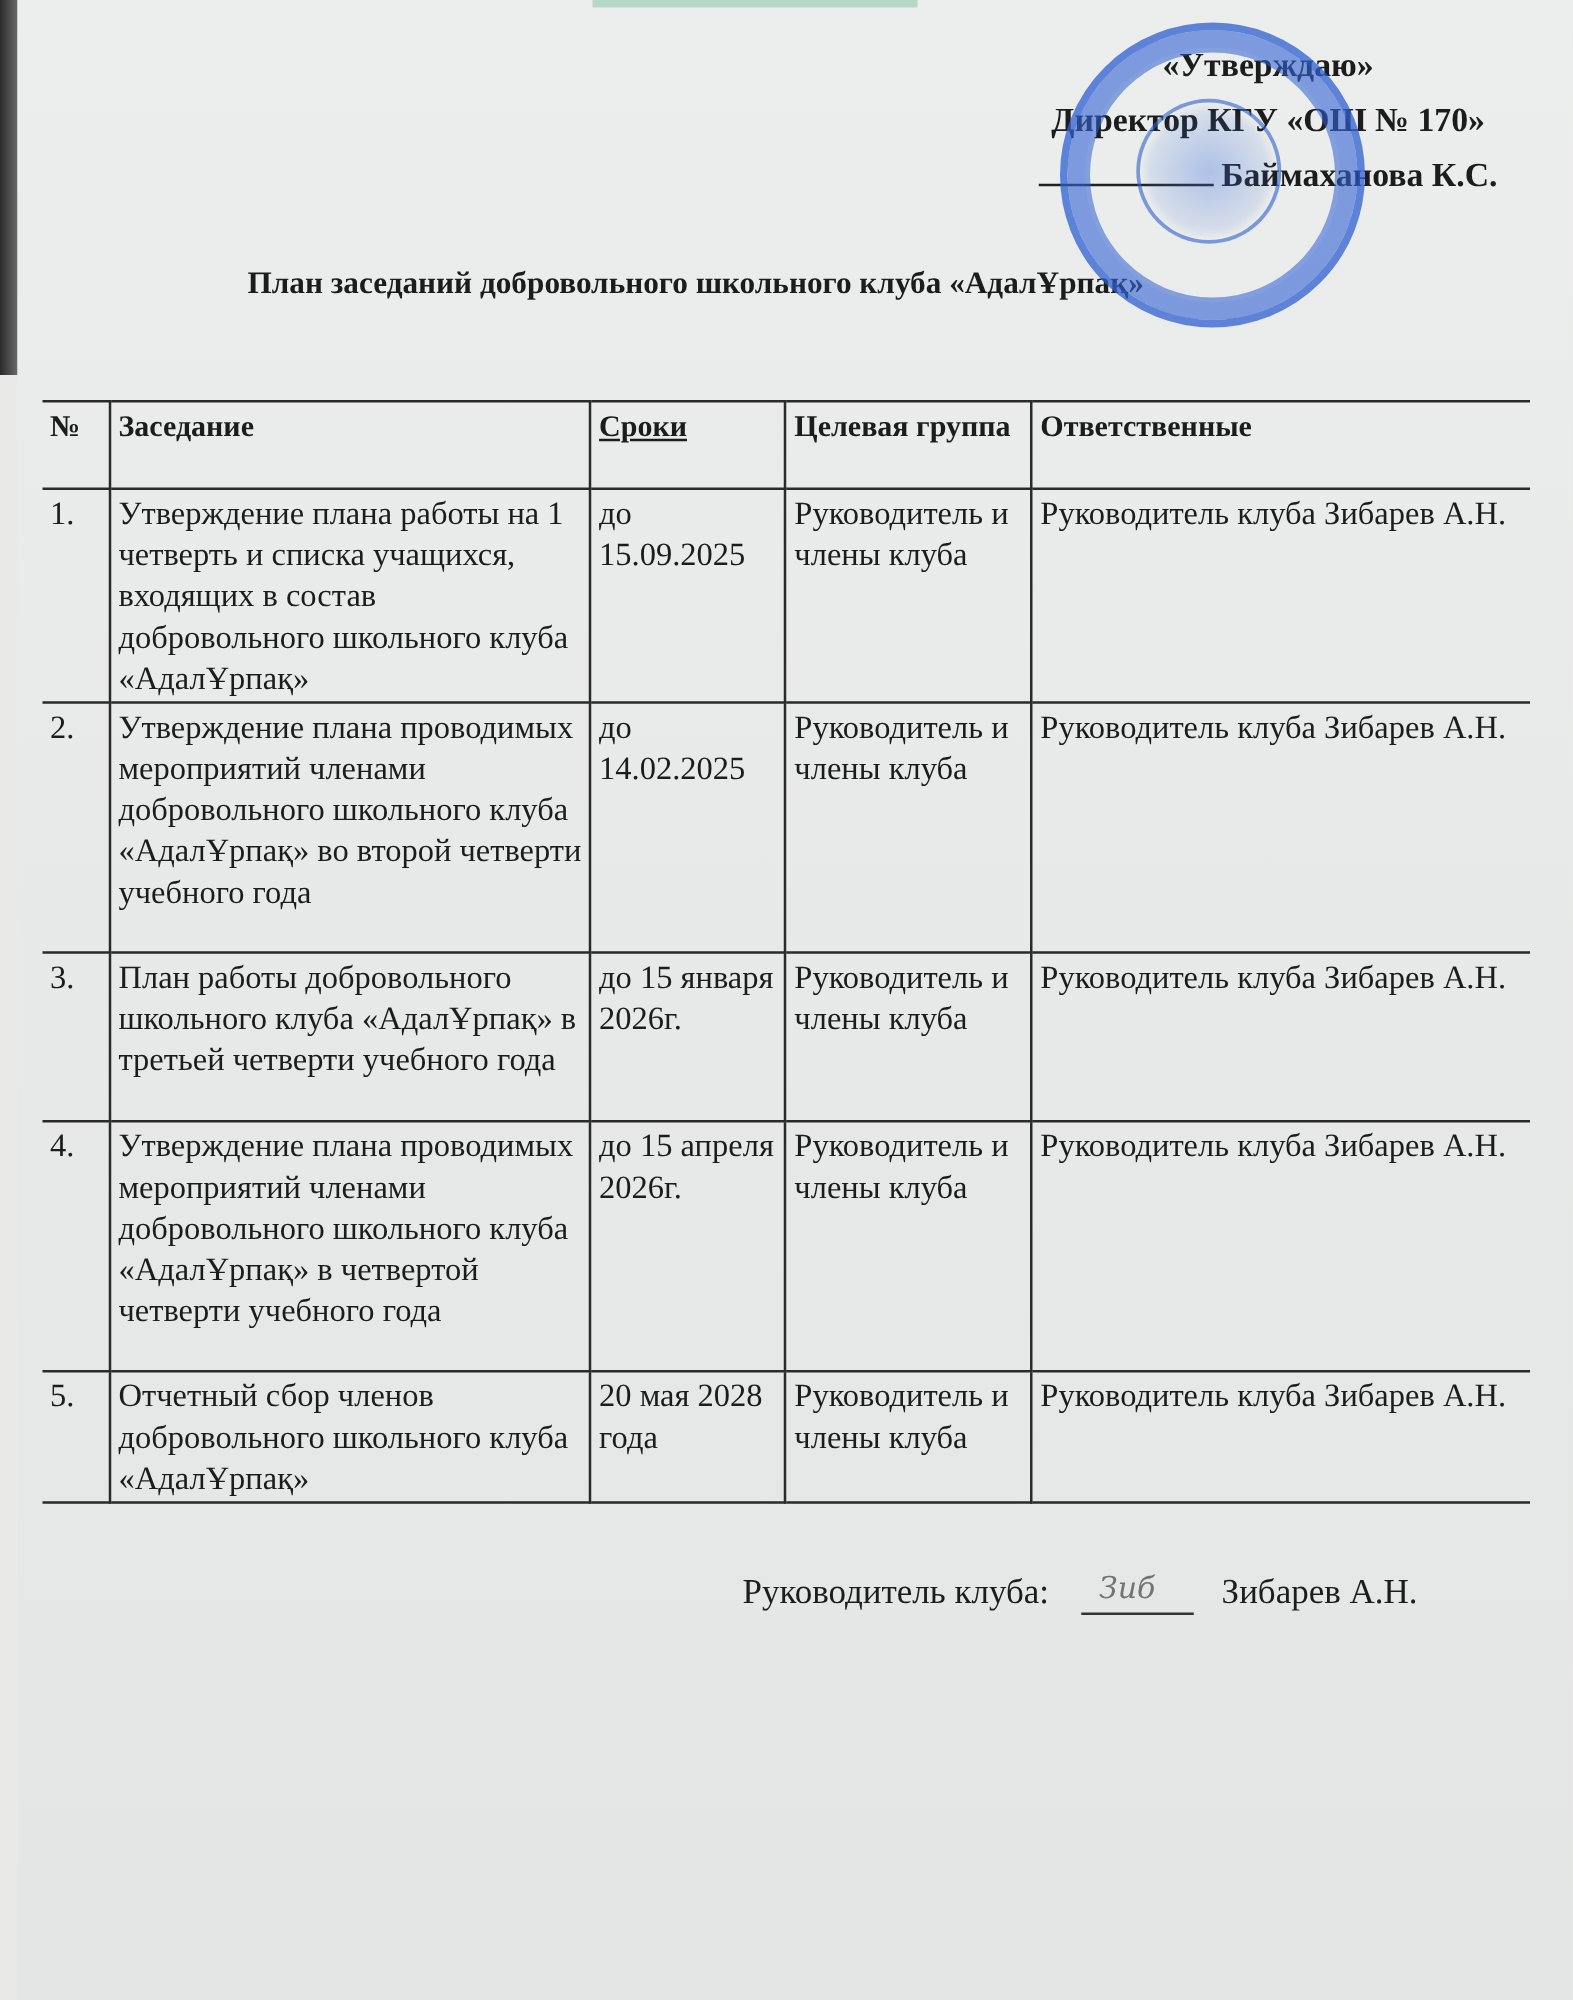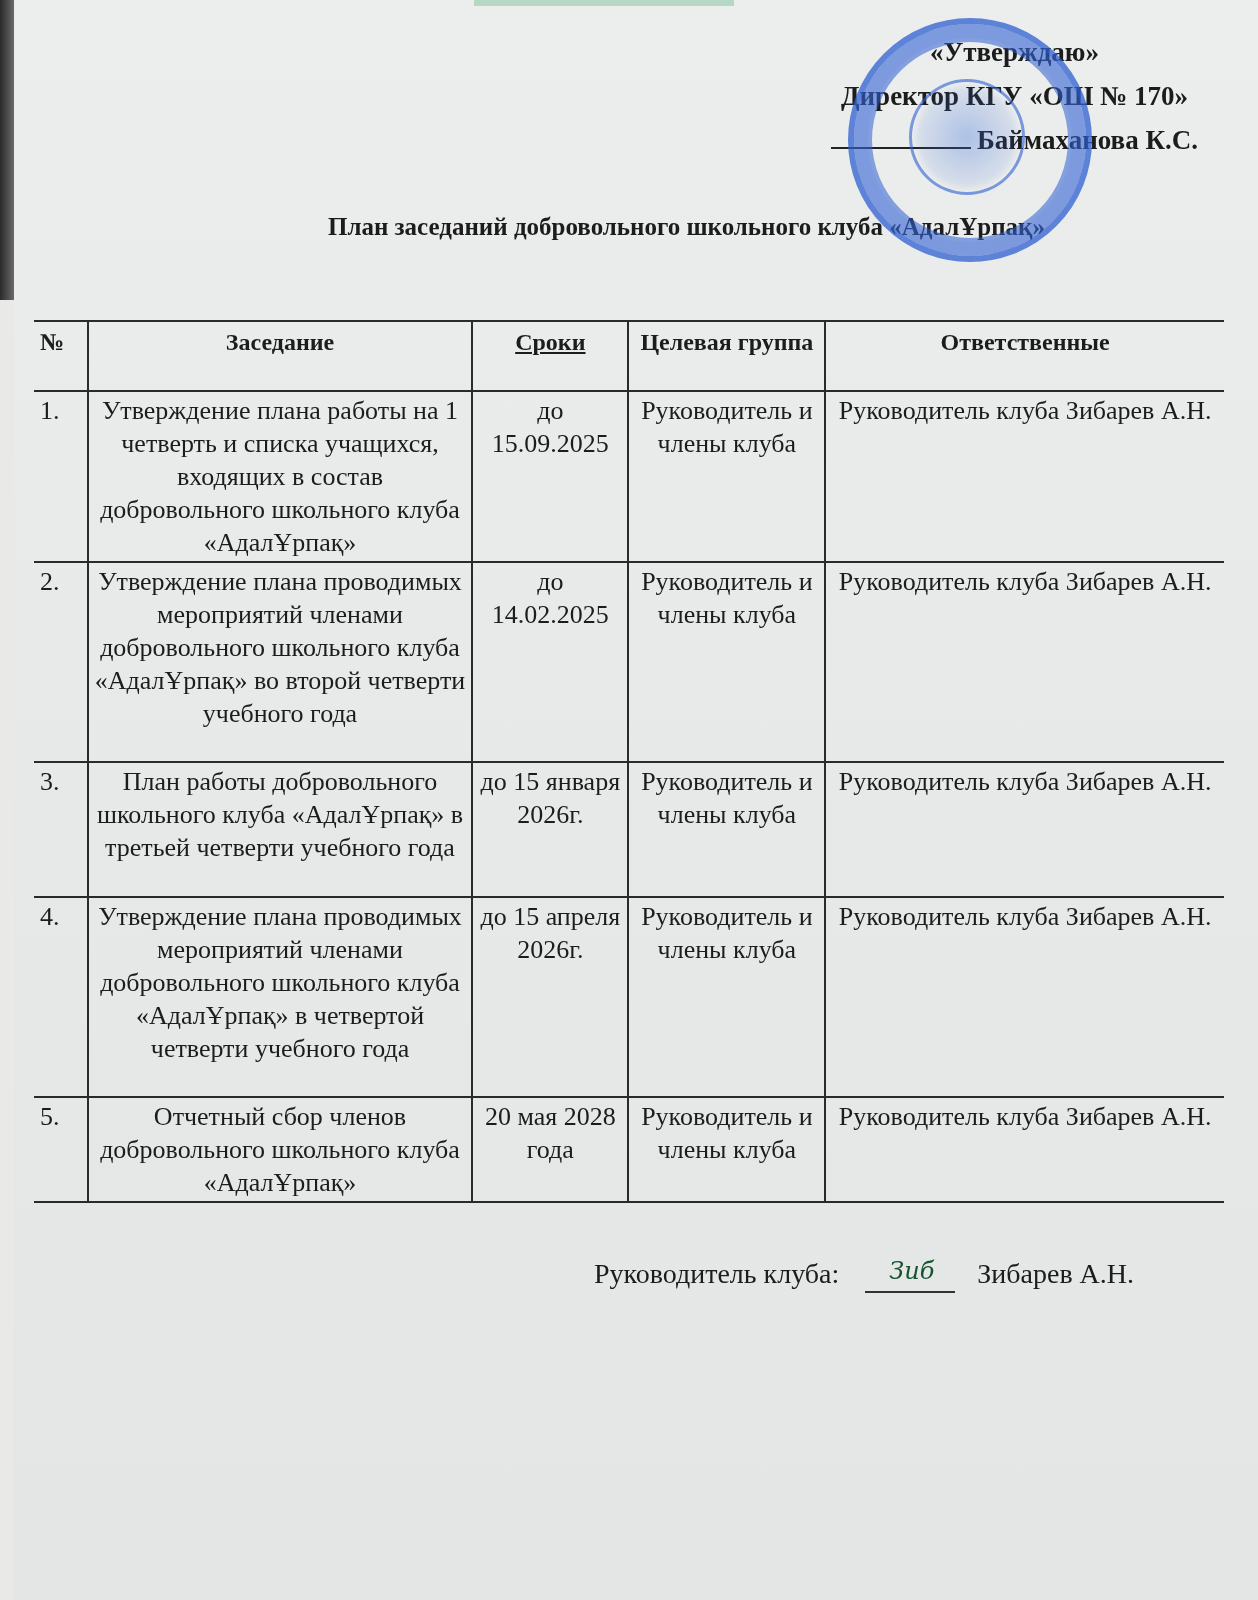--- a/index.html
+++ b/index.html
@@ -36,29 +36,29 @@
   .stamp .inner {
     position:absolute; left:55px; top:55px; width:110px; height:110px; border-radius:50%;
     border:3px solid rgba(45,95,210,0.6);
     background:radial-gradient(circle, rgba(60,110,220,0.35) 0%, rgba(60,110,220,0.12) 60%, transparent 70%);
   }
   .stamp .ring-text {
     position:absolute; left:0; top:0; width:100%; text-align:center;
     font-family:"DejaVu Sans", sans-serif; font-size:11px; color:rgba(45,95,210,0.85); margin-top:4px;
   }
   .title {
-    position:absolute; left:175px; top:205px; width:870px; text-align:right;
+    position:absolute; left:198px; top:205px; width:870px; text-align:left;
     font-weight:bold; font-size:25px; line-height:44px;
   }
   table.plan {
     position:absolute; left:34px; top:320px; width:1190px;
     border-collapse:collapse; font-size:26px; line-height:33px;
   }
   table.plan th, table.plan td {
-    border:2px solid #2a2a2a; vertical-align:top; text-align:center; padding:2px 6px;
+    border:2px solid #2a2a2a; vertical-align:top; text-align:left; padding:2px 6px;
   }
   table.plan tr td:first-child, table.plan tr th:first-child { border-left:none; }
   table.plan tr td:last-child, table.plan tr th:last-child { border-right:none; }
   table.plan th { font-weight:bold; font-size:24px; padding-top:4px; }
   .c-num { width:40px; text-align:left !important; }
   .c-meet { width:365px; }
   .c-date { width:140px;text-decoration:underline; }
   .c-grp { width:180px; }
   .c-resp { width:380px; }
   tr.h { height:70px; }
@@ -68,22 +68,22 @@
   tr.r4 { height:200px; }
   tr.r5 { height:100px; }
   .footer {
     position:absolute; left:594px; top:1258px; font-size:28px; white-space:nowrap;
   }
   .footer .sig {
     display:inline-block; width:90px; height:30px; margin:0 22px 0 26px;
     border-bottom:2px solid #333; position:relative; vertical-align:middle;
   }
   .footer .sig span {
-    position:absolute; left:24px; top:-4px; font-family:"DejaVu Serif", serif;
-    font-style:italic; color:#14532d; font-size:24px;
+    position:absolute; left:14px; top:-4px; font-family:"DejaVu Serif", serif;
+    font-style:italic; color:#737373; font-size:24px;
   }
 </style>
 </head>
 <body>
 
 <div class="edge-left"></div>
 <div class="page">
   <div class="top-strip"></div>
 </div>
 

